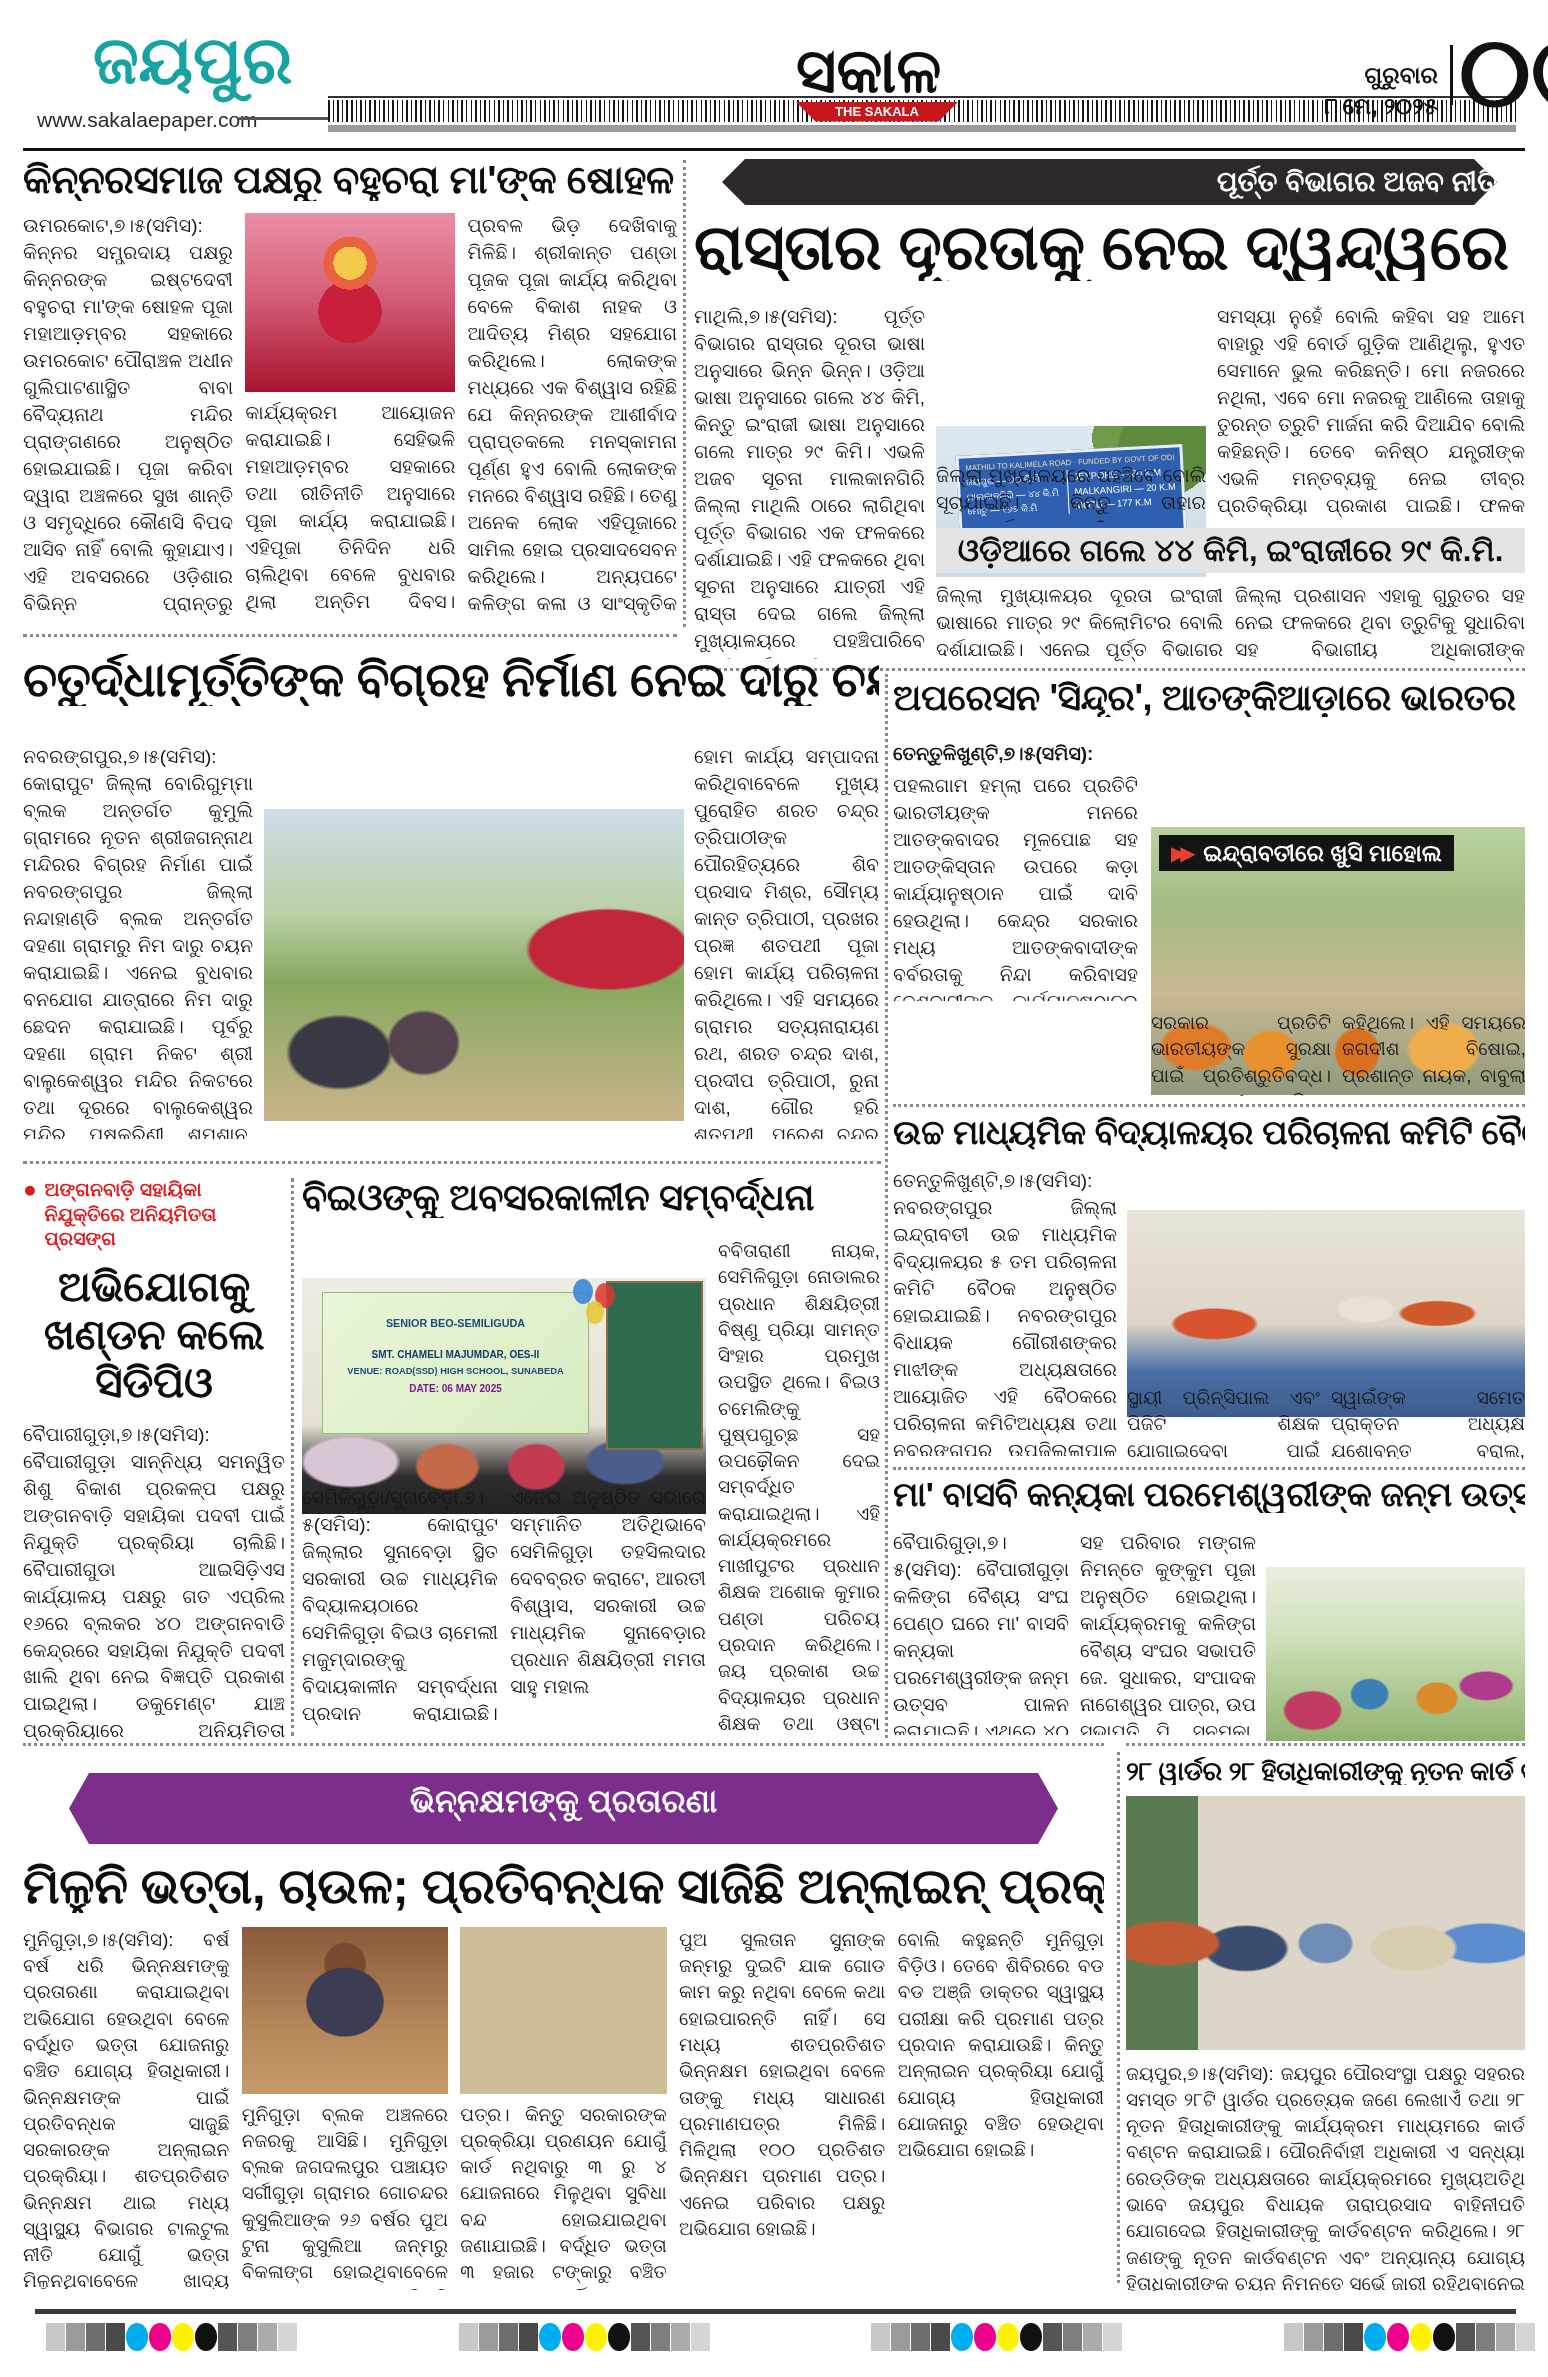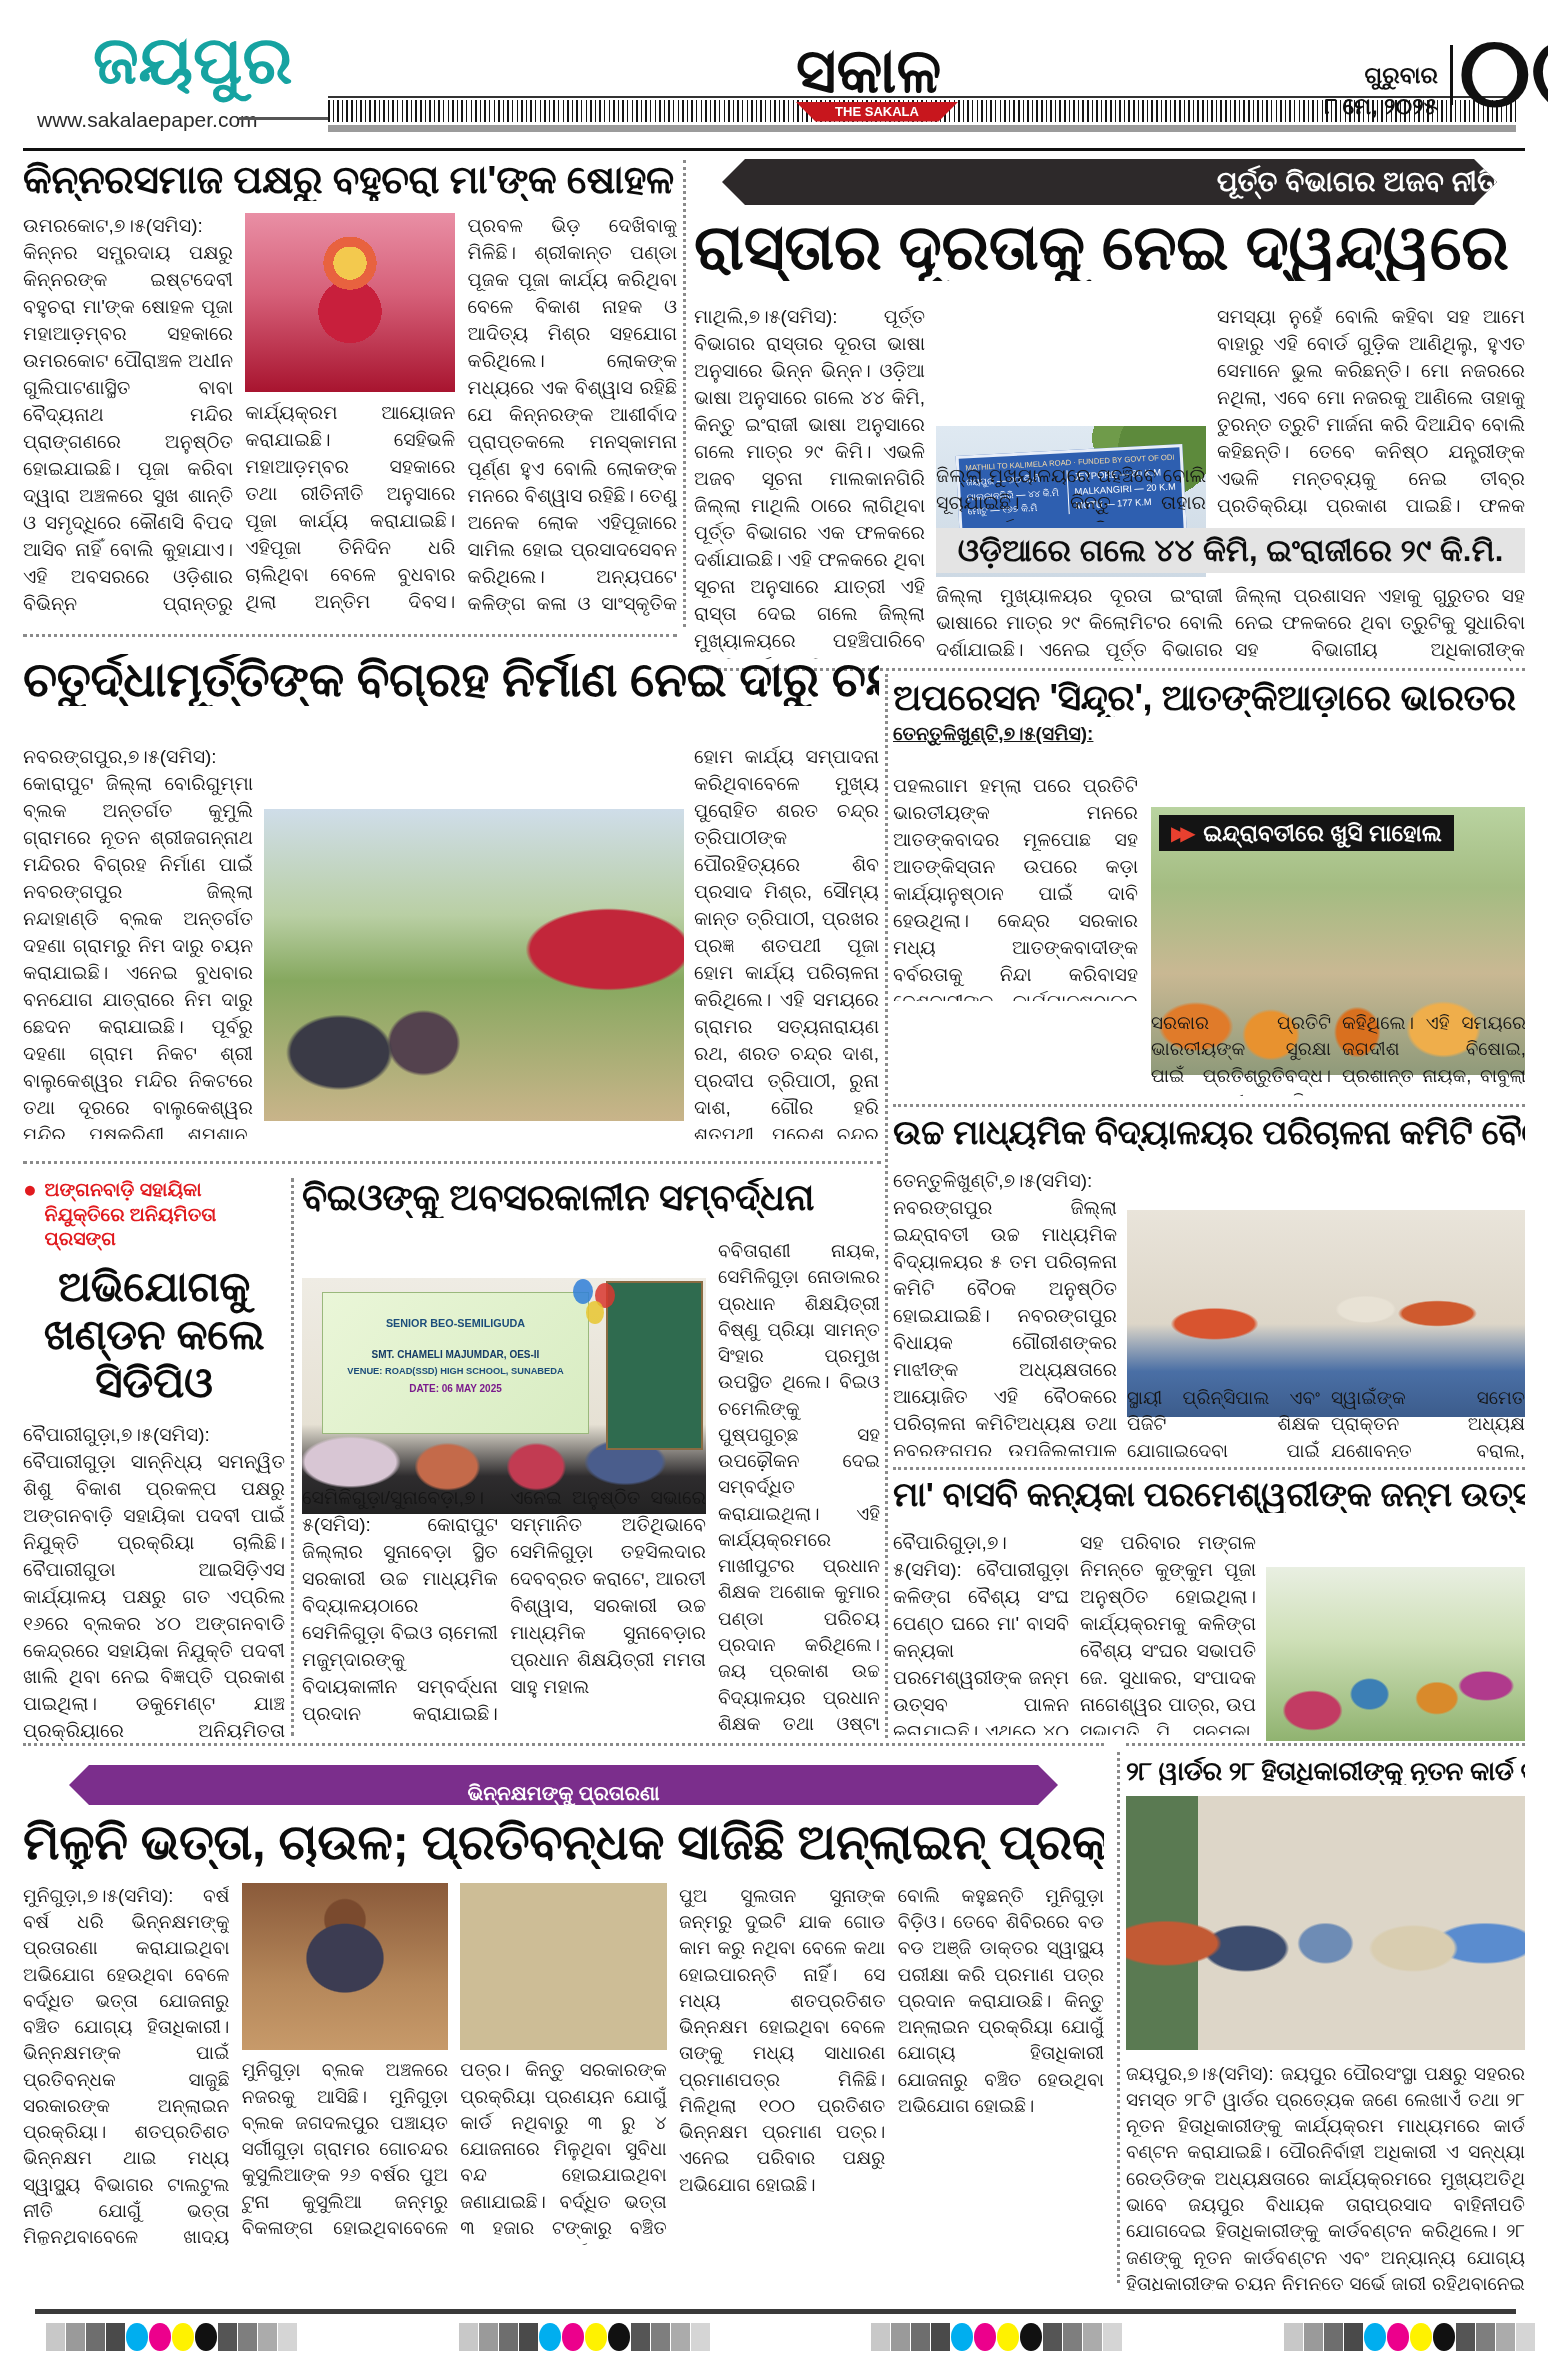--- a/index.html
+++ b/index.html
@@ -141,21 +141,21 @@
     <div class="photo abs" style="left:241px;top:103px;width:420px;height:312px;background:
           radial-gradient(ellipse at 82% 45%, #c2263a 0 16%, transparent 17%),
           radial-gradient(ellipse at 18% 78%, #3a3a46 0 10%, transparent 11%),
           radial-gradient(ellipse at 38% 75%, #54424e 0 9%, transparent 10%),
           linear-gradient(180deg,#cfdde9 0%,#b9cfa4 34%,#86a85f 55%,#c9b48a 100%);"></div>
     <div class="abs bodytxt" style="left:671px;top:99px;width:185px;height:395px;">ହୋମ କାର୍ଯ୍ୟ ସମ୍ପାଦନା କରିଥିବାବେଳେ ମୁଖ୍ୟ ପୁରୋହିତ ଶରତ ଚନ୍ଦ୍ର ତ୍ରିପାଠୀଙ୍କ ପୌରହିତ୍ୟରେ ଶିବ ପ୍ରସାଦ ମିଶ୍ର, ସୌମ୍ୟ କାନ୍ତ ତ୍ରିପାଠୀ, ପ୍ରଖର ପ୍ରଜ୍ଞ ଶତପଥୀ ପୂଜା ହୋମ କାର୍ଯ୍ୟ ପରିଚାଳନା କରିଥିଲେ। ଏହି ସମୟରେ ଗ୍ରାମର ସତ୍ୟନାରାୟଣ ରଥ, ଶରତ ଚନ୍ଦ୍ର ଦାଶ, ପ୍ରଦୀପ ତ୍ରିପାଠୀ, ରୁନା ଦାଶ, ଗୌର ହରି ଶତପଥୀ, ପରେଶ ଚନ୍ଦ୍ର ଦାଶ, ଜୀବନ ତ୍ରିପାଠୀ, ଶ୍ରୀଚକ୍ର ଦାଶ,</div>
   </div>
 
   <div class="abs" style="left:893px;top:674px;width:632px;height:426px;overflow:hidden;">
     <div class="headline nowrap" style="font-size:36px;margin-top:4.6px;">ଅପରେସନ 'ସିନ୍ଦୂର', ଆତଙ୍କିଆଡ଼ାରେ ଭାରତର ପ୍ରହାର</div>
-    <div class="bodytxt dateline" style="margin-top:4px;text-decoration:underline;">ତେନ୍ତୁଳିଖୁଣ୍ଟି,୭।୫(ସମିସ):</div>
+    <div class="bodytxt dateline" style="margin-top:24px;">ତେନ୍ତୁଳିଖୁଣ୍ଟି,୭।୫(ସମିସ):</div>
     <div class="abs bodytxt" style="left:0;top:99px;width:245px;height:228px;">ପହଲଗାମ ହମ୍ଲା ପରେ ପ୍ରତିଟି ଭାରତୀୟଙ୍କ ମନରେ ଆତଙ୍କବାଦର ମୂଳପୋଛ ସହ ଆତଙ୍କିସ୍ତାନ ଉପରେ କଡ଼ା କାର୍ଯ୍ୟାନୁଷ୍ଠାନ ପାଇଁ ଦାବି ହେଉଥିଲା। କେନ୍ଦ୍ର ସରକାର ମଧ୍ୟ ଆତଙ୍କବାଦୀଙ୍କ ବର୍ବରତାକୁ ନିନ୍ଦା କରିବାସହ ଦେଶବାସୀଙ୍କୁ କାର୍ଯ୍ୟାନୁଷ୍ଠାନର ପ୍ରତିଶ୍ରୁତି ଦେଇଥିଲେ। ମଙ୍ଗଳବାର ବିଳମ୍ବିତ ରାତିରେ ଭାରତୀୟ ସେନା ପାକିସ୍ତାନ ଏବଂ ପିଓକେସ୍ଥିତ ଆତଙ୍କିଆଡ଼ାଗୁଡ଼ିକ ଉପରେ ଏୟାର ଷ୍ଟ୍ରାଇକ୍ ତଥା କାର୍ଯ୍ୟାନୁଷ୍ଠାନ ଗ୍ରହଣ କରିଛି। ଏଭଳି ଦୃଢ଼ ପଦକ୍ଷେପକୁ ନେଇ ବାଣଫୁଟାଇ ସ୍ୱାଗତ ଜଣାଇଛନ୍ତି ଇନ୍ଦ୍ରାବତୀବାସୀ। କାର୍ଯ୍ୟକ୍ରମରେ ନବରଙ୍ଗପୁର ବିଧାୟକ ଗୌରି ଶଙ୍କର ମାଝୀ ଯୋଗଦେଇ</div>
     <div class="photo abs" style="left:258px;top:59px;width:375px;height:268px;background:
           radial-gradient(ellipse at 12% 82%, #e07b2a 0 7%, transparent 8%),
           radial-gradient(ellipse at 32% 85%, #e8922f 0 7%, transparent 8%),
           radial-gradient(ellipse at 55% 84%, #d9701f 0 7%, transparent 8%),
           radial-gradient(ellipse at 78% 83%, #efae4b 0 8%, transparent 9%),
           linear-gradient(180deg,#b9d3a0 0%,#a4bc82 30%,#c9b893 62%,#8f9a7a 100%);">
       <div class="capband" style="font-size:23px;">
         <span class="arrowicon">▶▶</span>
         <span>ଇନ୍ଦ୍ରାବତୀରେ ଖୁସି ମାହୋଲ</span>
@@ -224,21 +224,21 @@
     </div>
     <div class="abs bodytxt" style="left:416px;top:60px;width:162px;height:503px;font-size:18.5px;">ବବିତାରାଣୀ ନାୟକ, ସେମିଳିଗୁଡ଼ା ନୋଡାଲର ପ୍ରଧାନ ଶିକ୍ଷୟିତ୍ରୀ ବିଷ୍ଣୁ ପ୍ରିୟା ସାମନ୍ତ ସିଂହାର ପ୍ରମୁଖ ଉପସ୍ଥିତ ଥିଲେ। ବିଇଓ ଚମେଲିଙ୍କୁ ପୁଷ୍ପଗୁଚ୍ଛ ସହ ଉପଢ଼ୌକନ ଦେଇ ସମ୍ବର୍ଦ୍ଧିତ କରାଯାଇଥିଲା। ଏହି କାର୍ଯ୍ୟକ୍ରମରେ ମାଖୀପୁଟର ପ୍ରଧାନ ଶିକ୍ଷକ ଅଶୋକ କୁମାର ପଣ୍ଡା ପରିଚୟ ପ୍ରଦାନ କରିଥିଲେ। ଜୟ ପ୍ରକାଶ ଉଚ୍ଚ ବିଦ୍ୟାଳୟର ପ୍ରଧାନ ଶିକ୍ଷକ ତଥା ଓଷ୍ଟା ଜିଲ୍ଲା ସମ୍ପାଦକ ଅଶୋକ କୁମାର ପଟ୍ଟନାୟକ, ଦାଣ୍ଡଗଡ଼ା ବିଦ୍ୟାଳୟର ମଧ୍ୟାହ୍ନ ଶିକ୍ଷୟିତ୍ରୀ</div>
     <div class="abs bodytxt" style="left:0;top:307px;width:404px;height:256px;column-count:2;column-gap:12.3px;">ସେମିଳିଗୁଡ଼ା/ସୁନାବେଡ଼ା,୭।୫(ସମିସ): କୋରାପୁଟ ଜିଲ୍ଲାର ସୁନାବେଡ଼ା ସ୍ଥିତ ସରକାରୀ ଉଚ୍ଚ ମାଧ୍ୟମିକ ବିଦ୍ୟାଳୟଠାରେ ସେମିଳିଗୁଡ଼ା ବିଇଓ ଚାମେଲୀ ମଜୁମ୍ଦାରଙ୍କୁ ବିଦାୟକାଳୀନ ସମ୍ବର୍ଦ୍ଧନା ପ୍ରଦାନ କରାଯାଇଛି। ଏନେଇ ଅନୁଷ୍ଠିତ ସଭାରେ ସମ୍ମାନିତ ଅତିଥିଭାବେ ସେମିଳିଗୁଡ଼ା ତହସିଲଦାର ଦେବବ୍ରତ କରାଟେ, ଆରତୀ ବିଶ୍ୱାସ, ସରକାରୀ ଉଚ୍ଚ ମାଧ୍ୟମିକ ସୁନାବେଡ଼ାର ପ୍ରଧାନ ଶିକ୍ଷୟିତ୍ରୀ ମମତା ସାହୁ ମହାଲ</div>
   </div>
 
   <div class="abs hdot" style="left:23px;top:1743px;width:1081px;"></div>
   <div class="abs hdot" style="left:1126px;top:1743px;width:399px;"></div>
   <div class="abs vdot" style="left:1117px;top:1752px;height:531px;"></div>
 
   <div class="abs" style="left:23px;top:1757px;width:1081px;height:534px;overflow:hidden;">
-    <div class="purple-banner" style="margin:8px 46px;height:40px;line-height:56px;font-size:20px;">ଭିନ୍ନକ୍ଷମଙ୍କୁ ପ୍ରତାରଣା</div>
+    <div class="purple-banner" style="margin:16px 46px;height:71px;line-height:56px;font-size:32px;">ଭିନ୍ନକ୍ଷମଙ୍କୁ ପ୍ରତାରଣା</div>
     <div class="headline nowrap" style="font-size:49px;margin-top:10.8px;">ମିଳୁନି ଭତ୍ତା, ଚାଉଳ; ପ୍ରତିବନ୍ଧକ ସାଜିଛି ଅନ୍‌ଲାଇନ୍ ପ୍ରକ୍ରିୟା</div>
     <div style="display:flex;gap:12.3px;margin-top:14px;height:362px;">
       <div class="bodytxt" style="flex:1;font-size:18.5px;">ମୁନିଗୁଡ଼ା,୭।୫(ସମିସ): ବର୍ଷ ବର୍ଷ ଧରି ଭିନ୍ନକ୍ଷମଙ୍କୁ ପ୍ରତାରଣା କରାଯାଇଥିବା ଅଭିଯୋଗ ହେଉଥିବା ବେଳେ ବର୍ଦ୍ଧିତ ଭତ୍ତା ଯୋଜନାରୁ ବଞ୍ଚିତ ଯୋଗ୍ୟ ହିତାଧିକାରୀ। ଭିନ୍ନକ୍ଷମଙ୍କ ପାଇଁ ପ୍ରତିବନ୍ଧକ ସାଜୁଛି ସରକାରଙ୍କ ଅନ୍‌ଲାଇନ ପ୍ରକ୍ରିୟା। ଶତପ୍ରତିଶତ ଭିନ୍ନକ୍ଷମ ଥାଇ ମଧ୍ୟ ସ୍ୱାସ୍ଥ୍ୟ ବିଭାଗର ଟାଲଟୁଲ ନୀତି ଯୋଗୁଁ ଭତ୍ତା ମିଳୁନଥିବାବେଳେ ଖାଦ୍ୟ ଯୋଗାଣ ବିଭାଗ ପକ୍ଷରୁ ଚାଉଳ ମୁଠେ ପାଇବାରୁ ମଧ୍ୟ ଉକ୍ତ ଭିନ୍ନକ୍ଷମ ହିତାଧିକାରୀ ବଞ୍ଚିତ ରହିଥିବା ଅଭିଯୋଗ ହୋଇଛି। ଅନ୍ୟପଟରେ ସବୁ ଜାଣି ଶୁଣି ହାତରେ କିଛି ନାହିଁ କହି ଖୋଦ ବିଡିଓ ହାତ ଟେକିଦେବା ସାଧାରଣରେ ବିସ୍ମୟ ସୃଷ୍ଟି କରିଛି। ପ୍ରଶାସନ ପକ୍ଷରୁ ଆୟୋଜିତ ହେଉଥିବା ଭିନ୍ନକ୍ଷମ ଶିବିରରେ ଶତପ୍ରତିଶତ ଭିନ୍ନକ୍ଷମଙ୍କୁ ସାଧାରଣ ପ୍ରମାଣ ପତ୍ର ଦେଇ ପ୍ରତାରଣା କରୁଥିବା ଅଭିଯୋଗ କରିଛନ୍ତି କିଛି ଭିନ୍ନକ୍ଷମଙ୍କ ପରିବାର। ଏଭଳି ଘଟଣା ରାୟଗଡ଼ା ଜିଲ୍ଲା</div>
       <div style="flex:1;">
         <div class="photo" style="width:100%;height:167px;background:
               radial-gradient(ellipse at 50% 45%, #3c3c52 0 26%, transparent 27%),
               radial-gradient(circle at 50% 22%, #7a4a2e 0 12%, transparent 13%),
               linear-gradient(180deg,#8a5a3a 0%,#b5875a 60%,#c79a6a 100%);"></div>
         <div class="bodytxt" style="margin-top:7.7px;height:188px;font-size:18.5px;">ମୁନିଗୁଡ଼ା ବ୍ଲକ ଅଞ୍ଚଳରେ ନଜରକୁ ଆସିଛି। ମୁନିଗୁଡ଼ା ବ୍ଲକ ଜଗଦଲପୁର ପଞ୍ଚାୟତ ସର୍ଗୀଗୁଡ଼ା ଗ୍ରାମର ଗୋଚନ୍ଦର କୁସୁଲିଆଙ୍କ ୨୬ ବର୍ଷର ପୁଅ ଟୁନା କୁସୁଲିଆ ଜନ୍ମରୁ ବିକଳାଙ୍ଗ ହୋଇଥିବାବେଳେ ସେ କଥା ହୋଇ ପାରୁନି କି ଚାଲିପାରୁନି। ତାଙ୍କର ଆଶାବାଡି ପାଲଟିଛନ୍ତି ବାପା ମା'। ଟୁନା ଶତପ୍ରତିଶତ ଭିନ୍ନକ୍ଷମ ହୋଇଥିବା ବେଳେ ଅଫଲାଇନ୍‌ରେ ଟୁନାକୁ ମିଳିଥିଲା ୧୦୦ ପ୍ରତିଶତ ଭିନ୍ନକ୍ଷମ ପ୍ରମାଣ</div>
       </div>

